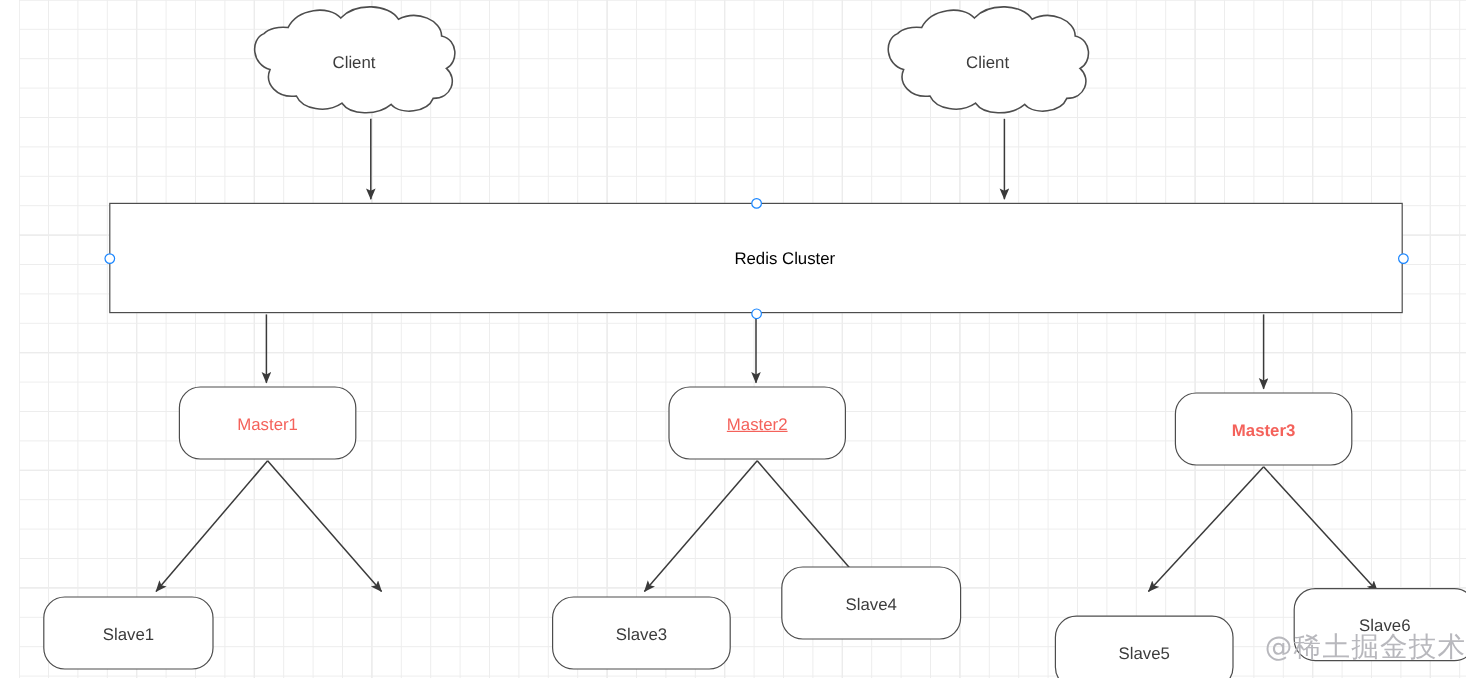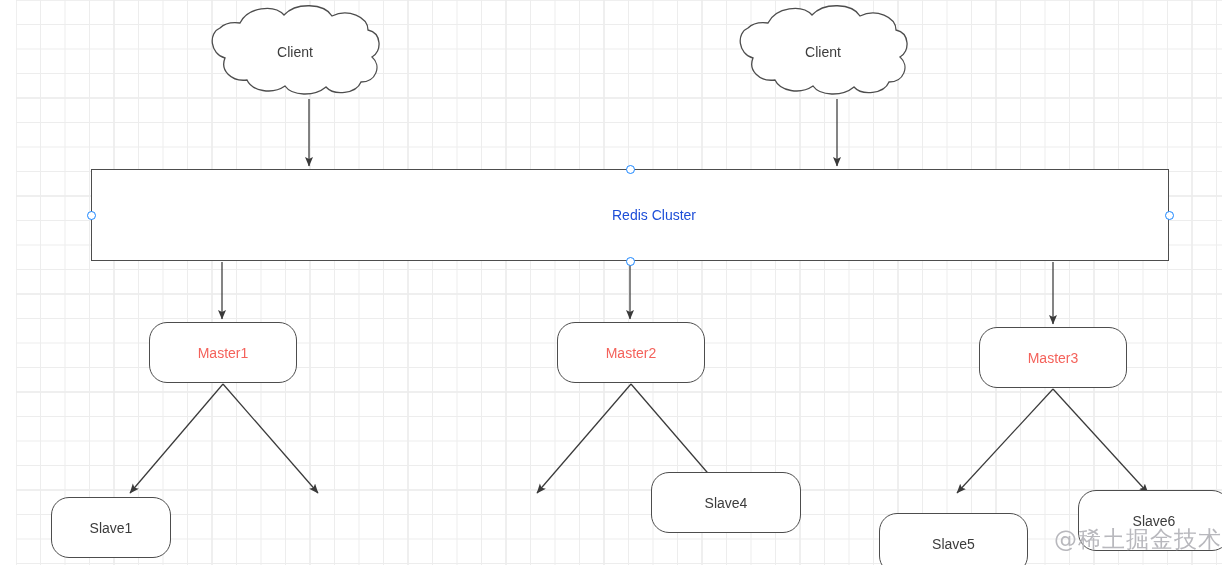--- a/index.html
+++ b/index.html
@@ -44,21 +44,21 @@
     font-size: 14px;
     color: #3c3c3c;
   }
   .master-node {
     color: #f4625b;
   }
   .cluster-node {
     border: 1.6px solid #4d4d4d;
     border-radius: 0;
     font-size: 14px;
-    color: #1d4ed8;
+    color: #000000;
     padding-left: 48px;
   }
   .cloud-label {
     position: absolute;
     font-size: 14px;
     color: #3c3c3c;
     white-space: nowrap;
   }
   .handle {
     position: absolute;
@@ -121,29 +121,32 @@
     <span>Redis Cluster</span>
   </div>
   <div class="handle" style="left:609.5px; top:164.5px;"></div>
   <div class="handle" style="left:70.5px; top:210.5px;"></div>
   <div class="handle" style="left:1148.5px; top:210.5px;"></div>
   <div class="handle" style="left:609.5px; top:256.5px;"></div>
 
   <div class="node rect-node master-node" style="left:133px; top:322px; width:148px; height:61px;">
     <span>Master1</span>
   </div>
-  <div class="node rect-node master-node" style="left:541px; top:322px; width:148px; height:61px;">
+  <div class="node rect-node master-node" style="left:541px; top:322px; width:148px; height:61px;text-decoration:underline;">
     <span>Master2</span>
   </div>
-  <div class="node rect-node master-node" style="left:963px; top:327px; width:148px; height:61px;">
+  <div class="node rect-node master-node" style="left:963px; top:327px; width:148px; height:61px;font-weight:bold;">
     <span>Master3</span>
   </div>
 
-  <div class="node rect-node" style="left:35px; top:497px; width:120px; height:61px;">
+  <div class="node rect-node" style="left:20px; top:497px; width:142px; height:61px;">
     <span>Slave1</span>
+  </div>
+  <div class="node rect-node" style="left:444px; top:497px; width:149px; height:61px;">
+    <span>Slave3</span>
   </div>
   <div class="node rect-node" style="left:635px; top:472px; width:150px; height:61px;">
     <span>Slave4</span>
   </div>
   <div class="node rect-node" style="left:863px; top:513px; width:149px; height:61px;">
     <span>Slave5</span>
   </div>
   <div class="node rect-node" style="left:1062px; top:490px; width:152px; height:61px;">
     <span>Slave6</span>
   </div>

